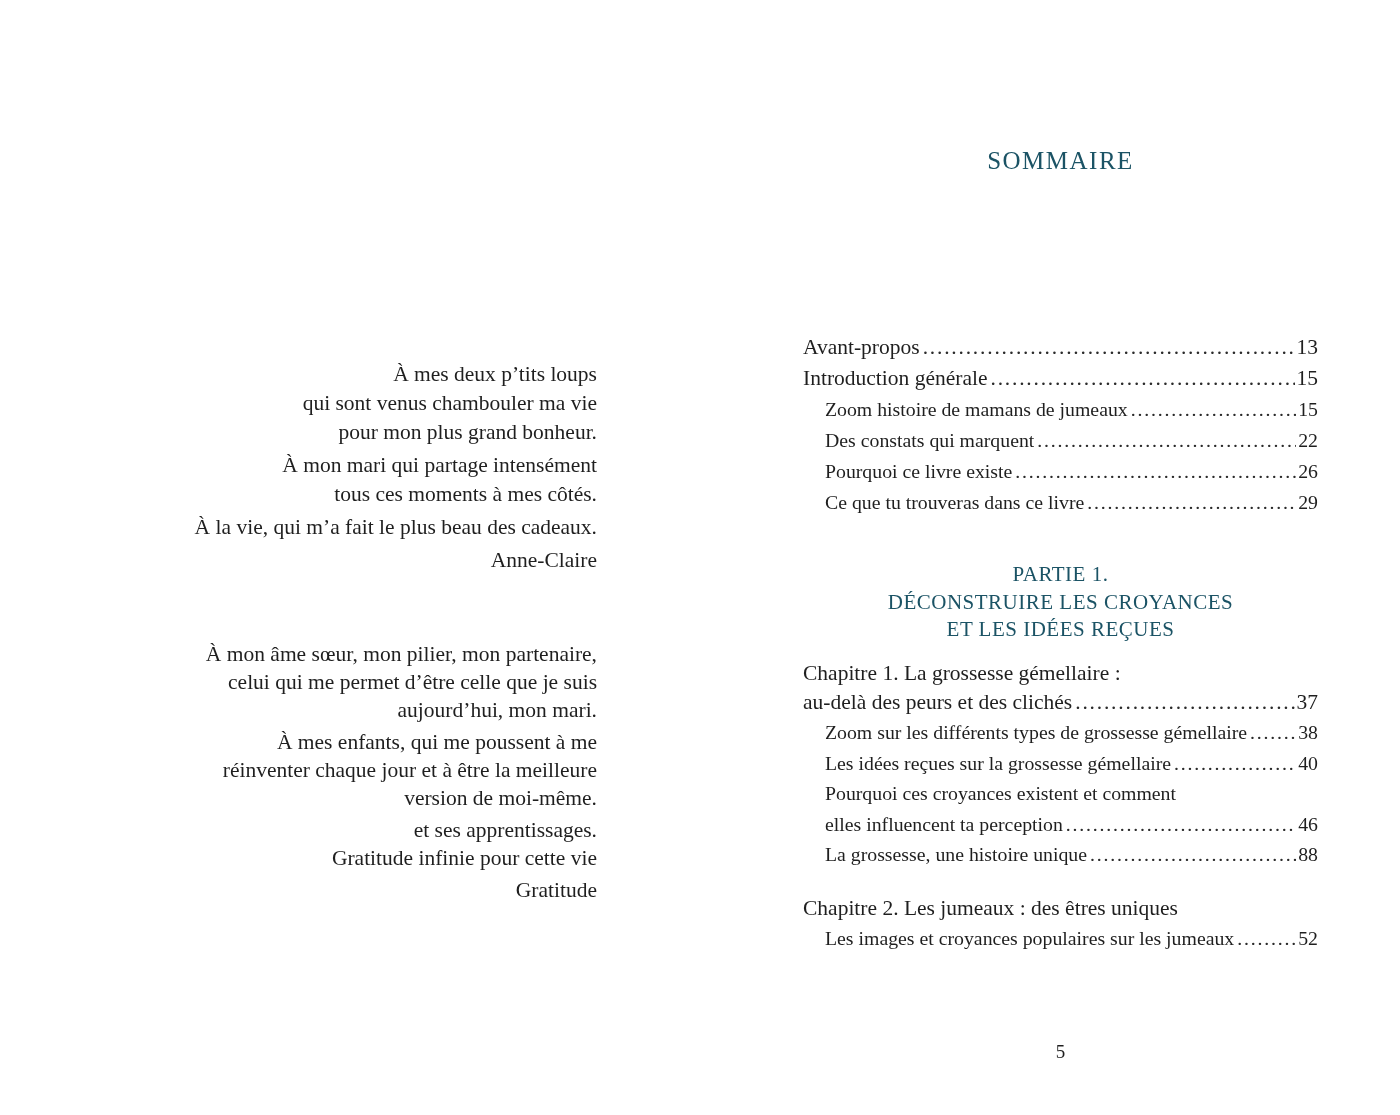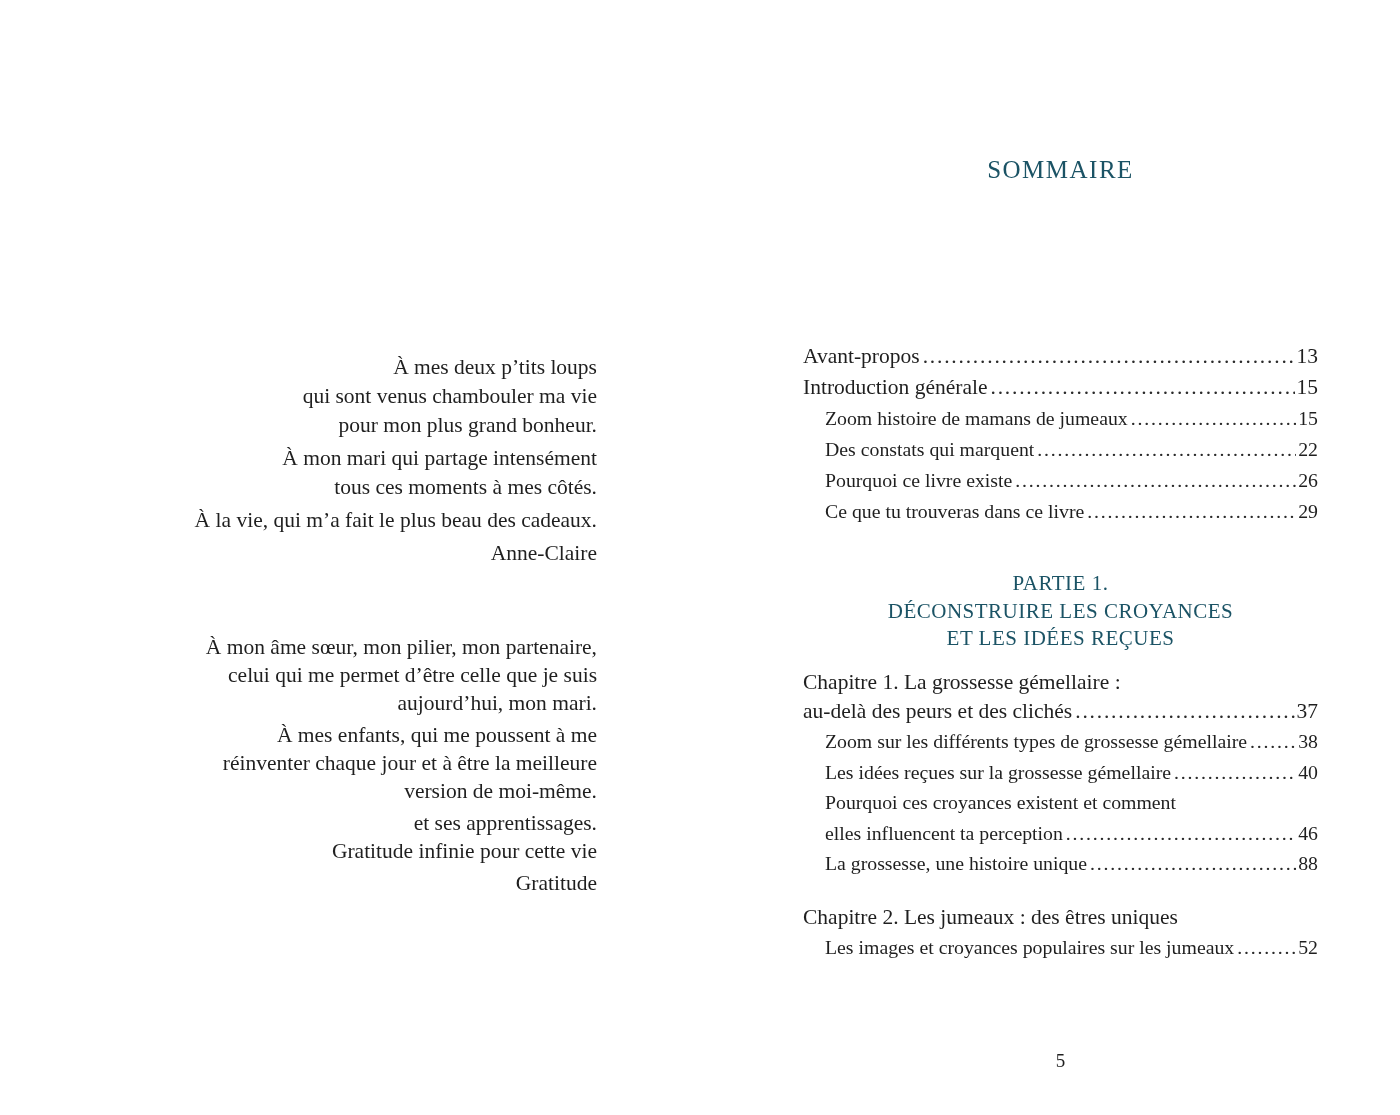--- a/index.html
+++ b/index.html
@@ -3,26 +3,26 @@
 <meta charset="utf-8">
 <style>
   :root{ --accent:#1b5365; --ink:#1f1f1f; }
   *{ box-sizing:border-box; }
   html,body{ margin:0; padding:0; }
   body{
     width:1400px; height:1115px; position:relative; overflow:hidden;
     background:#ffffff; color:var(--ink);
     font-family:"Liberation Serif","DejaVu Serif",serif;
   }
-  .page{ position:absolute; top:16px; height:958px; width:700px; }
+  .page{ position:absolute; top:7px; height:958px; width:700px; }
   #left-page{ left:0; }
   #right-page{ left:700px; }
 
   
-  .dedication{ position:absolute; right:103px; width:520px; text-align:right; }
+  .dedication{ position:absolute; right:103px; width:520px; text-align:right;margin-top:16px; }
   #dedication-1{ top:337px; }
   #dedication-2{ top:617px;text-align:right; }
   .ded-group{ margin-bottom:4px; }
   .ded-line{ font-size:21.5px; }
   #dedication-1 .ded-line{ line-height:29px; }
   #dedication-2 .ded-line{ line-height:28px; }
   .signature{ margin-top:1px; }
 
   
   .toc-col{ position:absolute; left:103px; width:515px; }

